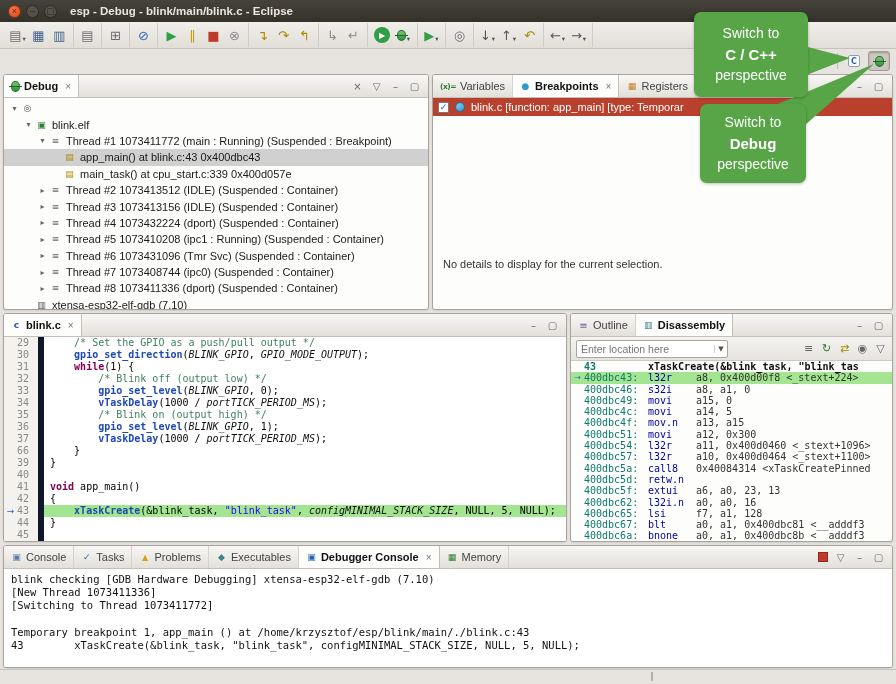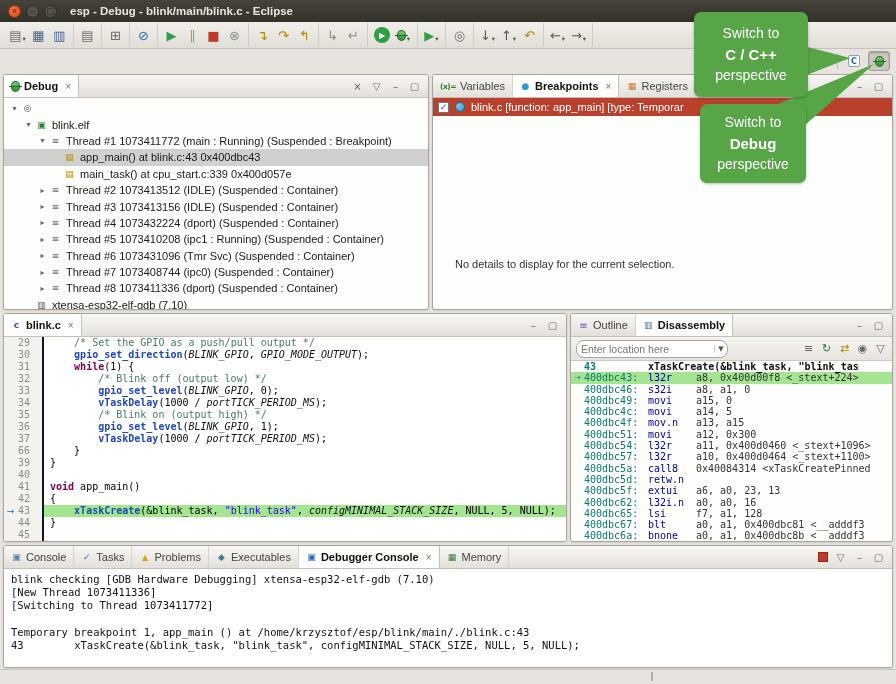--- a/index.html
+++ b/index.html
@@ -44,35 +44,35 @@
   .trow.selected{background:#d0d0d0;}
   .texp{width:13px;font-size:8px;color:#666;text-align:center;font-family:"DejaVu Sans",sans-serif;flex:none;}
   .tico{width:13px;margin-right:4px;display:inline-flex;align-items:center;justify-content:center;font-family:"DejaVu Sans",sans-serif;font-size:9px;flex:none;}
   .ico-debug-target{color:#555}.ico-program{color:#2e7d32}.ico-thread{color:#666}
   .ico-frame{color:#b08a00}.ico-frame-current{color:#b08a00}.ico-process{color:#555}
 
   
   .bp-row{display:flex;align-items:center;height:18px;background:#b9402c;color:#fff;font-size:11px;padding:0 5px;gap:6px;white-space:nowrap;overflow:hidden;}
   .bp-check{width:11px;height:11px;background:#fff;border:1px solid #777;display:inline-flex;align-items:center;justify-content:center;font-size:9px;color:#1c5dbf;flex:none;font-family:"DejaVu Sans",sans-serif;}
   .bp-ico{width:10px;height:10px;border-radius:50%;background:radial-gradient(circle at 35% 30%,#7cc4e8,#2e9ad0);border:1px solid #1c6f9e;flex:none;}
-  .bp-detail{position:absolute;left:22px;top:183px;font-size:11px;color:#333;}
+  .bp-detail{position:absolute;left:10px;top:183px;font-size:11px;color:#333;}
 
   
   .editor{position:absolute;left:0;top:23px;right:0;bottom:0;background:#fff;font-family:"DejaVu Sans Mono",monospace;font-size:10px;overflow:hidden;}
   .cl{display:flex;height:12px;line-height:12px;white-space:pre;}
   .cl .mk{width:13px;text-align:center;color:#2a66c9;font-size:9px;background:#f3f2ef;flex:none;font-family:"DejaVu Sans",sans-serif;}
-  .cl .ln{width:27px;text-align:right;padding-right:12px;color:#8a8a8a;background:#f3f2ef;border-right:2px solid #0f172a;flex:none;}
+  .cl .ln{width:27px;text-align:center;padding-right:12px;color:#8a8a8a;background:#f3f2ef;border-right:6px solid #0f172a;flex:none;}
   .cl .code{flex:1;padding-left:6px;}
   .cl.hl .code{background:#a3e591;}
   .sx-p{color:#000}.sx-cm{color:#3f7f5f}.sx-kw{color:#7f0055;font-weight:bold}
   .sx-fn{color:#1f49b3;font-weight:bold}.sx-st{color:#2a00ff}.sx-mc{font-style:italic;color:#111}
 
   
   .dtoolbar{height:24px;display:flex;align-items:center;gap:4px;padding:0 5px;background:linear-gradient(#f4f3f1,#e7e4df);border-bottom:1px solid #ccc8c2;}
-  .dcombo{flex:0 0 152px;height:18px;border:1px solid #a9a49c;background:#fff;border-radius:8px;display:flex;align-items:center;overflow:hidden;}
+  .dcombo{flex:0 0 152px;height:18px;border:1px solid #a9a49c;background:#fff;border-radius:2px;display:flex;align-items:center;overflow:hidden;}
   .dcombo input{border:0;outline:0;flex:1;font-size:10.5px;padding:0 4px;color:#333;font-family:"Liberation Sans",sans-serif;min-width:0;}
   .dcombo .arrow{width:13px;text-align:center;font-size:7px;color:#555;border-left:1px solid #ccc;font-family:"DejaVu Sans",sans-serif;}
   .dicons{margin-left:auto;display:flex;gap:5px;font-family:"DejaVu Sans",sans-serif;font-size:11px;}
   .disasm{font-family:"DejaVu Sans Mono",monospace;font-size:10px;overflow:hidden;height:calc(100% - 47px);}
   .drow{display:flex;height:11.3px;line-height:11.3px;white-space:pre;}
   .drow.hl{background:#a3e591;}
   .drow .mk{width:13px;text-align:center;color:#2a66c9;font-size:8px;flex:none;font-family:"DejaVu Sans",sans-serif;}
   .drow .addr{color:#0c7a6e;width:64px;flex:none;}
   .drow .mn{color:#0000a0;width:48px;flex:none;}
   .drow .ops{color:#333;}

